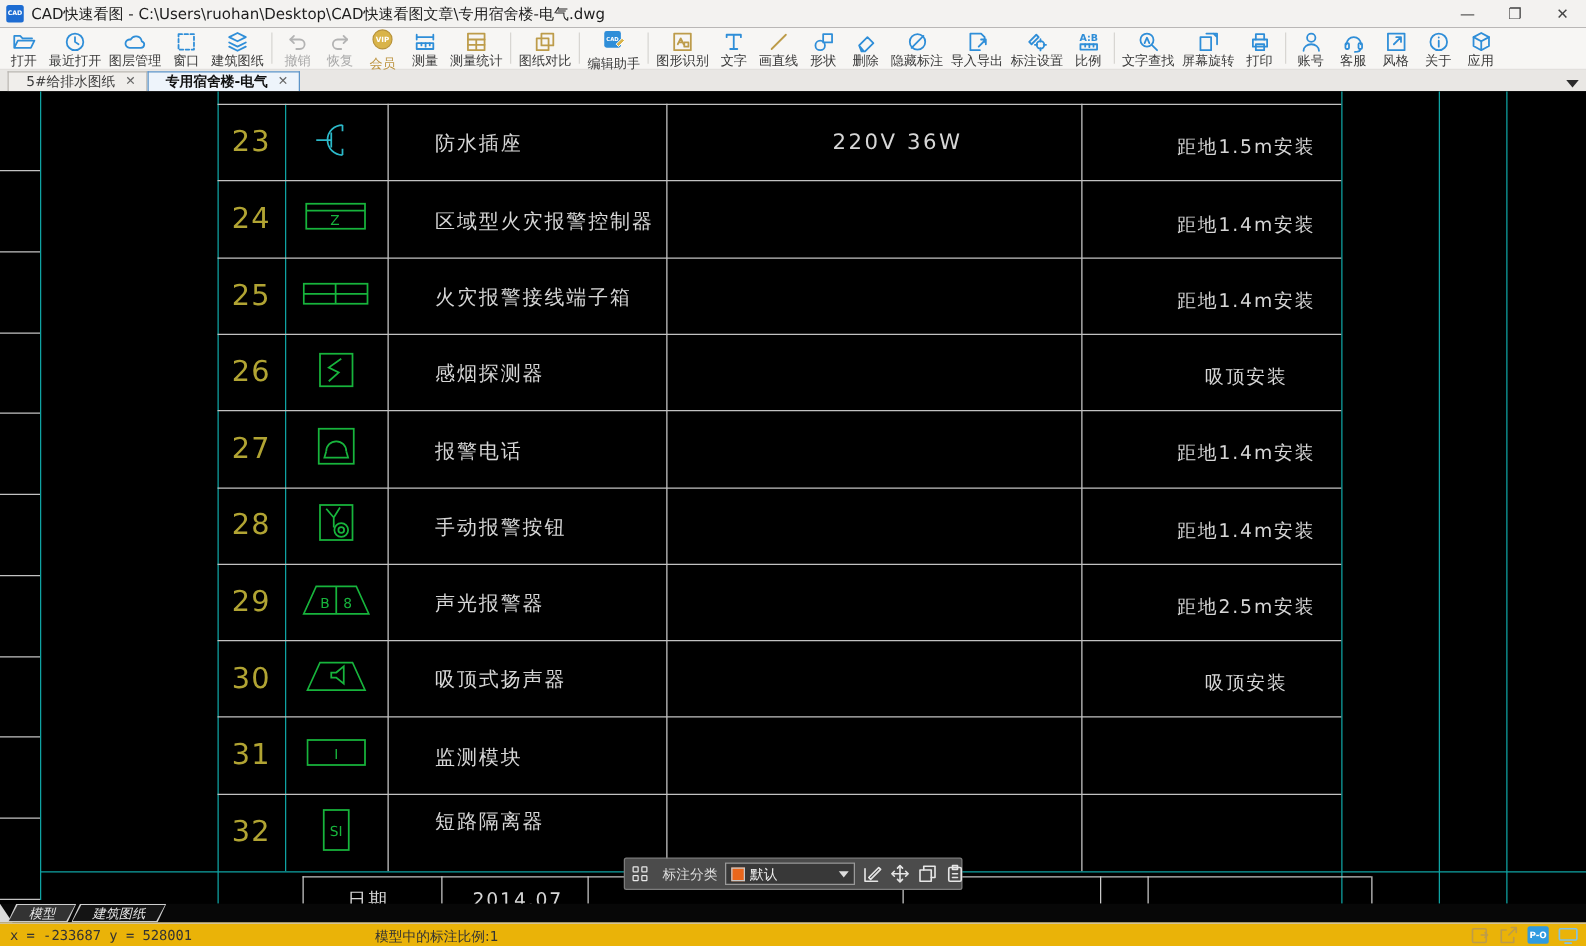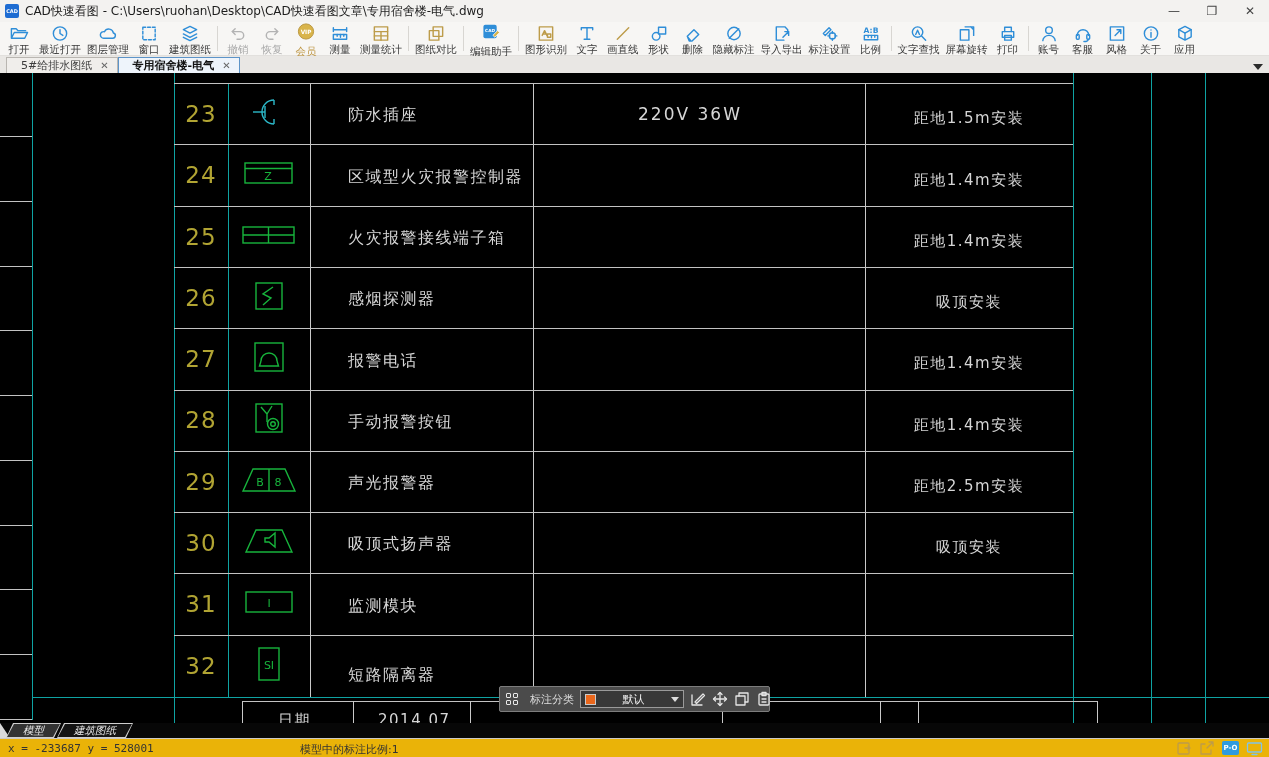--- a/index.html
+++ b/index.html
@@ -33,29 +33,29 @@
   .doctabs { height:17px; background:#e9e7e4; display:flex; align-items:flex-end; padding-left:6px;
     flex:0 0 auto; position:relative; }
   .dtab { height:16px; display:flex; align-items:center; gap:8px; padding:0 8px 0 14px;
     font-size:11px; color:#3c3c3c; background:#f0eeeb; border:1px solid #b9b6b1; border-bottom:none; }
   .dtab.active { background:#eef4fb; border-color:#5d94c8; font-weight:bold; color:#111; }
   .dtab .x { font-size:10px; color:#666; }
   .tab-overflow { position:absolute; right:6px; bottom:3px; width:0; height:0;
     border-left:5px solid transparent; border-right:5px solid transparent; border-top:6px solid #2b2b2b; }
 
   
-  .canvas { position:relative; height:650px; background:#000; overflow:hidden; flex:0 0 auto;text-align:center; }
+  .canvas { position:relative; height:650px; background:#000; overflow:hidden; flex:0 0 auto; }
   .vl,.vw,.hl { position:absolute; }
   .vl { width:1px; background:#0fa3a3; }
   .vw { width:1px; background:#c9c9c9; }
   .hl { height:1px; background:#c2c2c2; }
   .cadtext { position:absolute; color:#d6d6d6; letter-spacing:1.5px; white-space:nowrap; }
   .rowno { position:absolute; color:#b1a433; font-size:23px; transform:translate(-50%,-50%); letter-spacing:1px; }
   .sym { position:absolute; transform:translate(-50%,-50%); }
-  .center { transform:translate(-50%,-50%); }
+  .center { transform:translate(-50%,-50%);margin-left:28px; }
 
   
   .annbar { position:absolute; left:499px; top:613px; width:271px; height:26px; background:#4b4b4b;
     border:1px solid #7d7d7d; border-radius:2px; display:flex; align-items:center; padding:0 6px; gap:6px; }
   .annbar .lbl { color:#dedede; font-size:11px; white-space:nowrap; }
   .grid-ic { display:grid; grid-template-columns:5px 5px; grid-template-rows:5px 5px; gap:2px; }
   .grid-ic span { border:1.4px solid #e8e8e8; border-radius:1px; }
   .annsep { width:1px; height:14px; background:#6a6a6a; }
   .dd { flex:0 0 auto; width:104px; height:18px; background:#383838; border:1px solid #9a9a9a;
     display:flex; align-items:center; gap:4px; padding:0 4px; }
@@ -499,21 +499,21 @@
 
     <div class="cadtext" style="left:348px;top:32px;font-size:16px;">防水插座</div>
     <div class="cadtext" style="left:348px;top:94px;font-size:16px;">区域型火灾报警控制器</div>
     <div class="cadtext" style="left:348px;top:155px;font-size:16px;">火灾报警接线端子箱</div>
     <div class="cadtext" style="left:348px;top:216px;font-size:16px;">感烟探测器</div>
     <div class="cadtext" style="left:348px;top:278px;font-size:16px;">报警电话</div>
     <div class="cadtext" style="left:348px;top:339px;font-size:16px;">手动报警按钮</div>
     <div class="cadtext" style="left:348px;top:400px;font-size:16px;">声光报警器</div>
     <div class="cadtext" style="left:348px;top:461px;font-size:16px;">吸顶式扬声器</div>
     <div class="cadtext" style="left:348px;top:523px;font-size:16px;">监测模块</div>
-    <div class="cadtext" style="left:348px;top:592px;font-size:16px;">短路隔离器</div>
+    <div class="cadtext" style="left:348px;top:574px;font-size:16px;">短路隔离器</div>
 
     <div class="cadtext center" style="left:690px;top:41px;font-size:17px;letter-spacing:2px;">220V 36W</div>
 
     <div class="cadtext center" style="left:969px;top:45px;font-size:15px;">距地1.5m安装</div>
     <div class="cadtext center" style="left:969px;top:107px;font-size:15px;">距地1.4m安装</div>
     <div class="cadtext center" style="left:969px;top:168px;font-size:15px;">距地1.4m安装</div>
     <div class="cadtext center" style="left:969px;top:229px;font-size:15px;">吸顶安装</div>
     <div class="cadtext center" style="left:969px;top:290px;font-size:15px;">距地1.4m安装</div>
     <div class="cadtext center" style="left:969px;top:352px;font-size:15px;">距地1.4m安装</div>
     <div class="cadtext center" style="left:969px;top:413px;font-size:15px;">距地2.5m安装</div>

